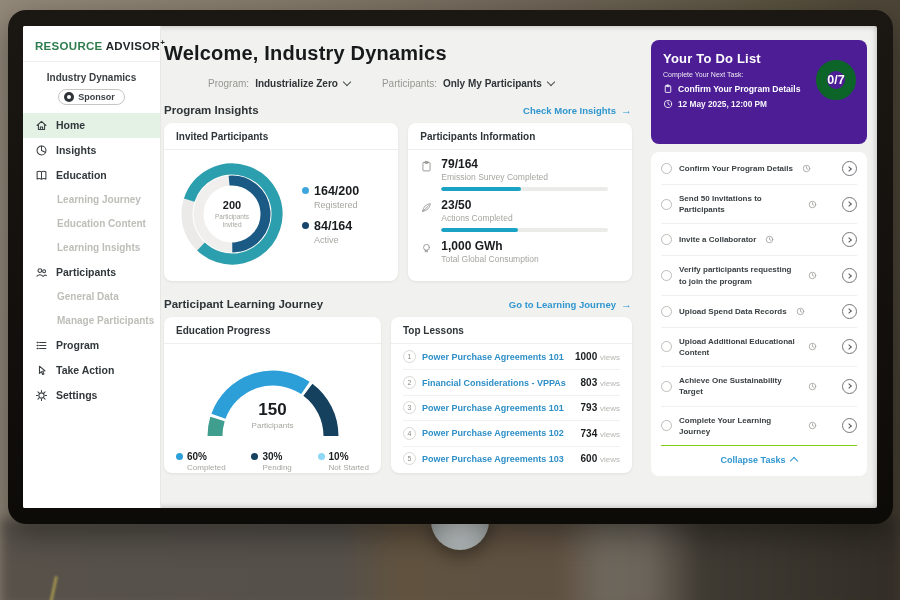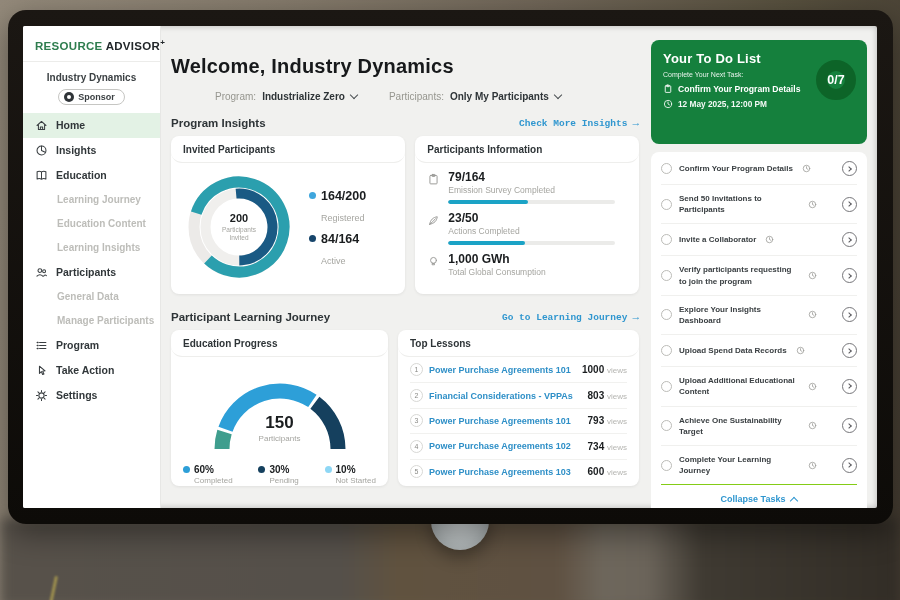--- a/index.html
+++ b/index.html
@@ -38,49 +38,49 @@
   .nav { margin-top:4px; }
   .nav-item { height:25px; display:flex; align-items:center; gap:8px; padding-left:12px;
     font-size:10.5px; font-weight:700; color:#31373a; cursor:pointer; }
   .nav-item.active { background:#e3f2e5; }
   .nav-item svg { width:13px; height:13px; flex:none; stroke:#3a3f42; stroke-width:1.3;
     fill:none; stroke-linecap:round; stroke-linejoin:round; }
   .nav-sub { height:24px; display:flex; align-items:center; padding-left:34px;
     font-size:10px; font-weight:600; color:#bdbdb9; cursor:pointer; }
 
   
-  .main { position:absolute; left:138px; top:13px; width:490px; height:100%; padding:16px 0 0 10px; }
+  .main { position:absolute; left:138px; top:0; width:490px; height:100%; padding:16px 0 0 3px; }
   .page-title { font-size:20px; font-weight:700; color:#17191b; letter-spacing:.2px; margin-bottom:13px; }
   .filters { display:flex; gap:32px; margin-bottom:15px;margin-left:44px; }
   .filter { display:flex; align-items:center; gap:6px; font-size:10px; color:#96968f; cursor:pointer; }
   .filter b { color:#2e3437; font-weight:700; }
   .cdown { width:6px; height:6px; border-right:1.6px solid #4a4f52; border-bottom:1.6px solid #4a4f52;
     transform:rotate(45deg); margin-top:-3px; }
   .section-row { width:468px; display:flex; justify-content:space-between; align-items:center; margin-bottom:7px;gap:9px; }
   .section-title { font-size:11.5px; font-weight:800; color:#2e3437; }
-  .link { font-size:9.5px; font-weight:700; color:#2f96cf; cursor:pointer; display:flex; align-items:center; gap:5px;font-family:Liberation Mono, monospace; }
+  .link { font-size:9.5px; font-weight:700; color:#2f96cf; cursor:pointer; display:flex; align-items:center; gap:5px; }
   .cards-row { width:468px; display:flex; gap:10px; margin-bottom:17px; }
   .card { background:#fff; border-radius:8px; box-shadow:0 1px 3px rgba(0,0,0,.07); overflow:hidden; }
   .card-head { padding:8px 12px 7px; border-bottom:1px solid #eeeeec;
-    font-size:10px; font-weight:800; color:#2e3437;border-radius:11px; }
+    font-size:10px; font-weight:800; color:#2e3437; }
 
   
   .card-invited { width:243px; height:158px; }
   .invited-body { display:flex; align-items:center; padding:4px 4px 4px 8px; }
   .donut-wrap { position:relative; width:120px; height:120px; flex:none; }
   .donut-center { position:absolute; inset:0; display:flex; flex-direction:column;
     align-items:center; justify-content:center; text-align:center; }
   .donut-center .cv { font-size:11px; font-weight:800; color:#1a1d1f; }
   .donut-center .cl { font-size:6.5px; color:#a5a5a0; width:54px; line-height:1.3; margin-top:2px; }
   .leg { margin-left:10px; }
   .leg-item { margin:9px 0; }
   .leg-val { font-size:12.5px; font-weight:800; color:#1a1d1f; display:flex; align-items:center; gap:5px; }
   .dot { width:7px; height:7px; border-radius:50%; flex:none; }
   .dot-reg { background:#3fa6dd; } .dot-act { background:#17456b; }
-  .leg-lab { font-size:9px; color:#a5a5a0; margin-left:12px; margin-top:10px; }
+  .leg-lab { font-size:9px; color:#a5a5a0; margin-left:12px; margin-top:2px; }
 
   
   .card-info { width:232px; height:158px; }
   .info-body { padding:7px 12px; }
   .info-row { display:flex; gap:8px; margin-bottom:7px; }
   .info-ic { width:13px; height:13px; margin-top:3px; flex:none; stroke:#9a9a97; stroke-width:1.2;
     fill:none; stroke-linecap:round; stroke-linejoin:round; }
   .info-val { font-size:12px; font-weight:800; color:#1a1d1f; }
   .info-lab { font-size:8.5px; color:#a5a5a0; margin-top:1px; }
   .bar { margin-top:5px; width:167px; height:4px; border-radius:2px; background:#ebebe9; overflow:hidden; }
@@ -103,21 +103,21 @@
   .lesson-row + .lesson-row { border-top:1px solid #f1f1ef; }
   .rank { width:13px; height:13px; border:1px solid #d8d8d5; border-radius:50%; flex:none;
     font-size:7px; color:#8a8a86; display:flex; align-items:center; justify-content:center; }
   .lesson-title { flex:1; font-size:9px; font-weight:700; color:#2e8fc7; cursor:pointer;
     white-space:nowrap; overflow:hidden; }
   .views { font-size:10px; font-weight:800; color:#1a1d1f; white-space:nowrap; }
   .views span { font-size:8px; font-weight:400; color:#b5b5b1; }
 
   
   .right-col { position:absolute; left:628px; top:0; width:216px; height:100%; }
-  .todo-card { margin-top:14px; height:104px; border-radius:8px; background:#15803d;
+  .todo-card { margin-top:14px; height:104px; border-radius:8px; background:#4c1d95;
     padding:11px 12px; position:relative; color:#fff; }
   .todo-title { font-size:13px; font-weight:800; letter-spacing:.2px; margin-bottom:5px; }
   .todo-sub { font-size:7px; opacity:.9; margin-bottom:6px; }
   .todo-row { display:flex; align-items:center; gap:5px; margin-bottom:5px;
     font-size:8.6px; font-weight:700; max-width:138px; }
   .todo-row.dt { font-weight:600; font-size:8.3px; opacity:.95; }
   .todo-row svg { width:10px; height:10px; flex:none; stroke:#fff; stroke-width:1.4; fill:none;
     stroke-linecap:round; stroke-linejoin:round; }
   .ring { position:absolute; right:11px; top:20px; width:40px; height:40px; border-radius:50%;
     border:11px solid #0d6428; display:flex; align-items:center; justify-content:center; }
@@ -479,32 +479,20 @@
                 <circle cx="8" cy="8" r="5.8"></circle>
                 <path d="M8 4.8 V8 L10.4 9.4"></path>
               </svg>
             <span class="tspacer"></span>
             <span class="chev-btn">
                 <span class="cv-r"></span>
               </span>
           </div>
           <div class="task-row">
             <span class="chk"></span>
-            <span class="task-label">Explore Your Insights Dashboard</span>
-            <svg class="tclock" viewBox="0 0 16 16">
-                <circle cx="8" cy="8" r="5.8"></circle>
-                <path d="M8 4.8 V8 L10.4 9.4"></path>
-              </svg>
-            <span class="tspacer"></span>
-            <span class="chev-btn">
-                <span class="cv-r"></span>
-              </span>
-          </div>
-          <div class="task-row">
-            <span class="chk"></span>
             <span class="task-label">Upload Spend Data Records</span>
             <svg class="tclock" viewBox="0 0 16 16">
                 <circle cx="8" cy="8" r="5.8"></circle>
                 <path d="M8 4.8 V8 L10.4 9.4"></path>
               </svg>
             <span class="tspacer"></span>
             <span class="chev-btn">
                 <span class="cv-r"></span>
               </span>
           </div>

